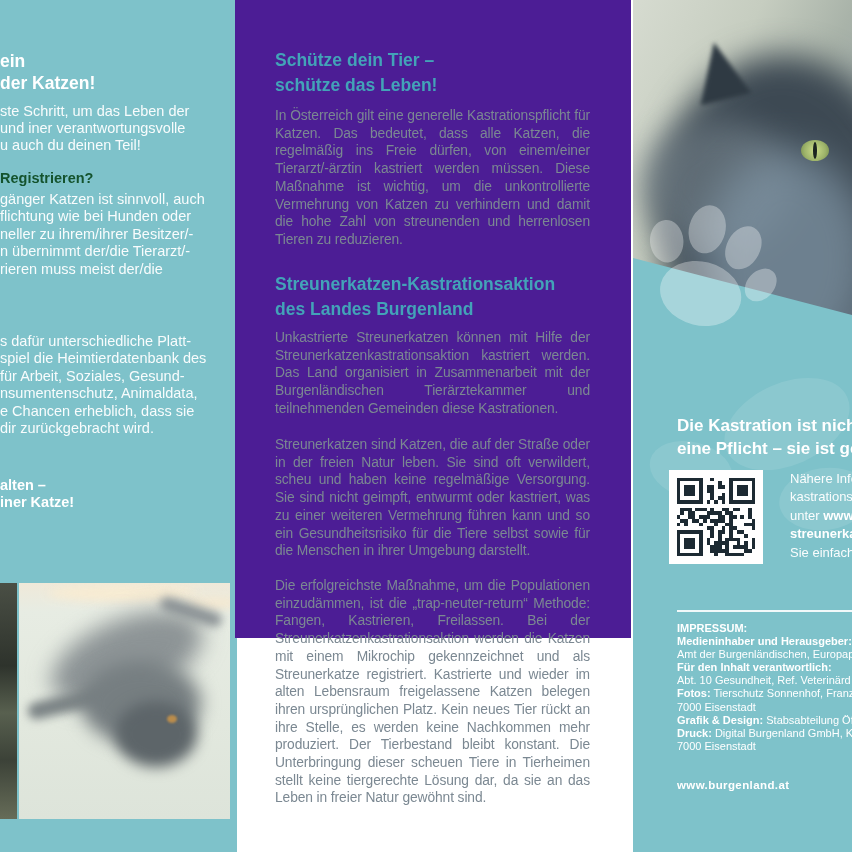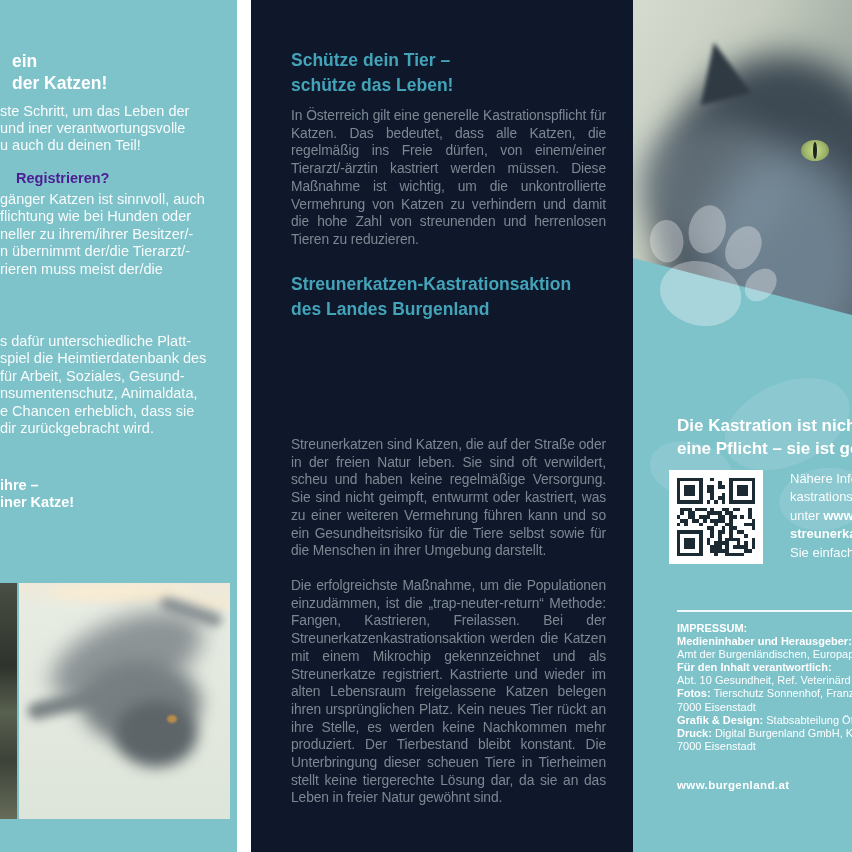--- a/index.html
+++ b/index.html
@@ -3,23 +3,23 @@
 <meta charset="utf-8">
 <style>
   html,body{margin:0;padding:0;background:#ffffff;}
   .page{position:relative;width:852px;height:852px;background:#ffffff;overflow:hidden;
         font-family:"Liberation Sans",sans-serif;}
   .abs{position:absolute;}
 
   
   .panel-left{left:0;top:0;width:237px;height:852px;background:#7ec2ca;overflow:hidden;}
   .lp-line{white-space:nowrap;}
-  .lp-title{left:0;top:50px;font-size:17.5px;font-weight:bold;color:#ffffff;line-height:22px;margin-left:12px;}
+  .lp-title{left:0;top:50px;font-size:17.5px;font-weight:bold;color:#ffffff;line-height:22px;}
   .lp-intro{left:0;top:103px;font-size:14.5px;color:rgba(255,255,255,.95);line-height:17.2px;}
-  .lp-subhead{left:16px;top:170px;font-size:14.5px;font-weight:bold;color:#4c1d95;}
+  .lp-subhead{left:0;top:170px;font-size:14.5px;font-weight:bold;color:#14532d;}
   .lp-body1{left:0;top:191px;font-size:14.5px;color:rgba(255,255,255,.95);line-height:17.4px;}
   .lp-body2{left:0;top:333px;font-size:14.5px;color:rgba(255,255,255,.95);line-height:17.4px;}
   .lp-closing{left:0;top:477px;font-size:14.5px;font-weight:bold;color:#ffffff;line-height:17.4px;}
 
   .lp-sliver{left:0;top:583px;width:17px;height:236px;
              background:linear-gradient(180deg,#4a4f45 0%,#2e332c 35%,#58604f 55%,#3c4238 75%,#666c58 100%);}
   .lp-photo{left:19px;top:583px;width:211px;height:236px;overflow:hidden;
             background:linear-gradient(180deg,#efe9d9 0%,#e7ece3 12%,#e2e8de 60%,#dde4da 100%);}
   .lp-streak{left:28px;top:2px;width:150px;height:16px;background:#f9ecd2;border-radius:50%;
              filter:blur(5px);opacity:.95;}
@@ -32,21 +32,21 @@
   .lp-cat-head{left:96px;top:118px;width:82px;height:66px;background:#5d6569;border-radius:50%;
                filter:blur(7px);}
   .lp-cat-leg{left:8px;top:112px;width:78px;height:17px;background:#7b8385;border-radius:9px;
               transform:rotate(-14deg);filter:blur(5px);}
   .lp-cat-leg2{left:140px;top:22px;width:64px;height:14px;background:#8a9194;border-radius:8px;
                transform:rotate(18deg);filter:blur(5px);}
   .lp-cat-eye{left:148px;top:132px;width:10px;height:8px;background:#b98c4c;border-radius:50%;
               filter:blur(1px);}
 
   
-  .panel-mid{left:251px;top:0;width:396px;height:852px;background:#0f172a;}
+  .panel-mid{left:235px;top:0;width:396px;height:638px;background:#4c1d95;}
   .mid-col{left:40px;width:315px;}
   .mid-h{font-size:17.5px;font-weight:bold;color:#43a3b8;line-height:25px;}
   .mid-p{font-size:13.8px;color:#7b8892;line-height:17.7px;text-align:justify;letter-spacing:-0.1px;}
   .mid-h1{top:48px;}
   .mid-p1{top:107px;}
   .mid-h2{top:272px;}
   .mid-p2{top:329px;}
   .mid-p3{top:436px;}
   .mid-p4{top:577px;}
 
@@ -113,21 +113,21 @@
     </div>
     <div class="abs lp-body2">
       <div class="lp-line">s dafür unterschiedliche Platt-</div>
       <div class="lp-line">spiel die Heimtierdatenbank des</div>
       <div class="lp-line">für Arbeit, Soziales, Gesund-</div>
       <div class="lp-line">nsumentenschutz, Animaldata,</div>
       <div class="lp-line">e Chancen erheblich, dass sie</div>
       <div class="lp-line">dir zurückgebracht wird.</div>
     </div>
     <div class="abs lp-closing">
-      <div class="lp-line">ihre –</div>
+      <div class="lp-line">alten –</div>
       <div class="lp-line">iner Katze!</div>
     </div>
 
     <div class="abs lp-sliver"></div>
     <div class="abs lp-photo">
       <div class="abs lp-streak"></div>
       <div class="abs lp-streak2"></div>
       <div class="abs lp-cat-body"></div>
       <div class="abs lp-cat-leg"></div>
       <div class="abs lp-cat-leg2"></div>
@@ -140,20 +140,21 @@
   <section class="abs panel-mid">
     <div class="abs mid-col mid-h mid-h1">
       <div>Schütze dein Tier –</div>
       <div>schütze das Leben!</div>
     </div>
     <div class="abs mid-col mid-p mid-p1">In Österreich gilt eine generelle Kastrationspflicht für Katzen. Das bedeutet, dass alle Katzen, die regelmäßig ins Freie dürfen, von einem/einer Tierarzt/-ärztin kastriert werden müssen. Diese Maßnahme ist wichtig, um die unkontrollierte Vermehrung von Katzen zu verhindern und damit die hohe Zahl von streunenden und herrenlosen Tieren zu reduzieren.</div>
     <div class="abs mid-col mid-h mid-h2">
       <div>Streunerkatzen-Kastrationsaktion</div>
       <div>des Landes Burgenland</div>
     </div>
+    <div class="abs mid-col mid-p mid-p2">Unkastrierte Streunerkatzen können mit Hilfe der Streunerkatzenkastrationsaktion kastriert werden. Das Land organisiert in Zusammenarbeit mit der Burgenländischen Tierärztekammer und teilnehmenden Gemeinden diese Kastrationen.</div>
     <div class="abs mid-col mid-p mid-p3">Streunerkatzen sind Katzen, die auf der Straße oder in der freien Natur leben. Sie sind oft verwildert, scheu und haben keine regelmäßige Versorgung. Sie sind nicht geimpft, entwurmt oder kastriert, was zu einer weiteren Vermehrung führen kann und so ein Gesundheitsrisiko für die Tiere selbst sowie für die Menschen in ihrer Umgebung darstellt.</div>
     <div class="abs mid-col mid-p mid-p4">Die erfolgreichste Maßnahme, um die Populationen einzudämmen, ist die „trap-neuter-return“ Methode: Fangen, Kastrieren, Freilassen. Bei der Streunerkatzenkastrationsaktion werden die Katzen mit einem Mikrochip gekennzeichnet und als Streunerkatze registriert. Kastrierte und wieder im alten Lebensraum freigelassene Katzen belegen ihren ursprünglichen Platz. Kein neues Tier rückt an ihre Stelle, es werden keine Nachkommen mehr produziert. Der Tierbestand bleibt konstant. Die Unterbringung dieser scheuen Tiere in Tierheimen stellt keine tiergerechte Lösung dar, da sie an das Leben in freier Natur gewöhnt sind.</div>
   </section>
 
   <section class="abs panel-right">
     <div class="abs rp-photo">
       <div class="rp-cat-mass"></div>
       <div class="rp-cat-fluff"></div>
       <div class="rp-cat-light"></div>
       <div class="rp-cat-ear"></div>

